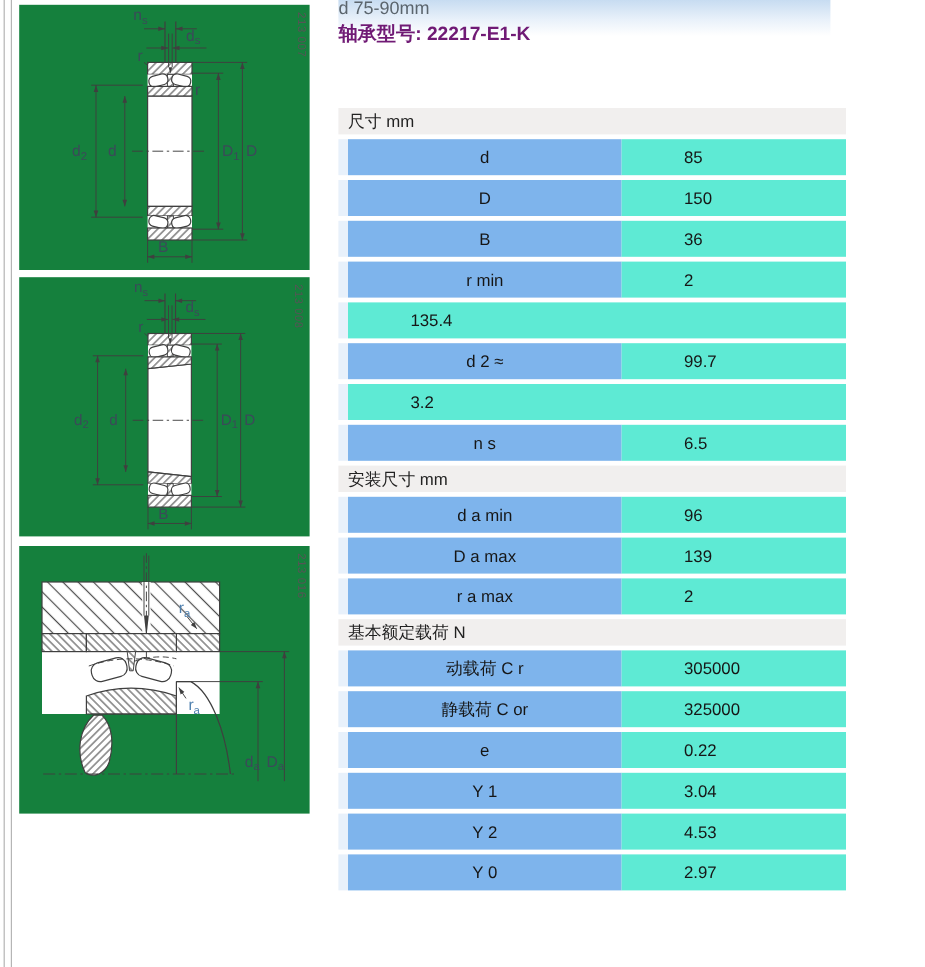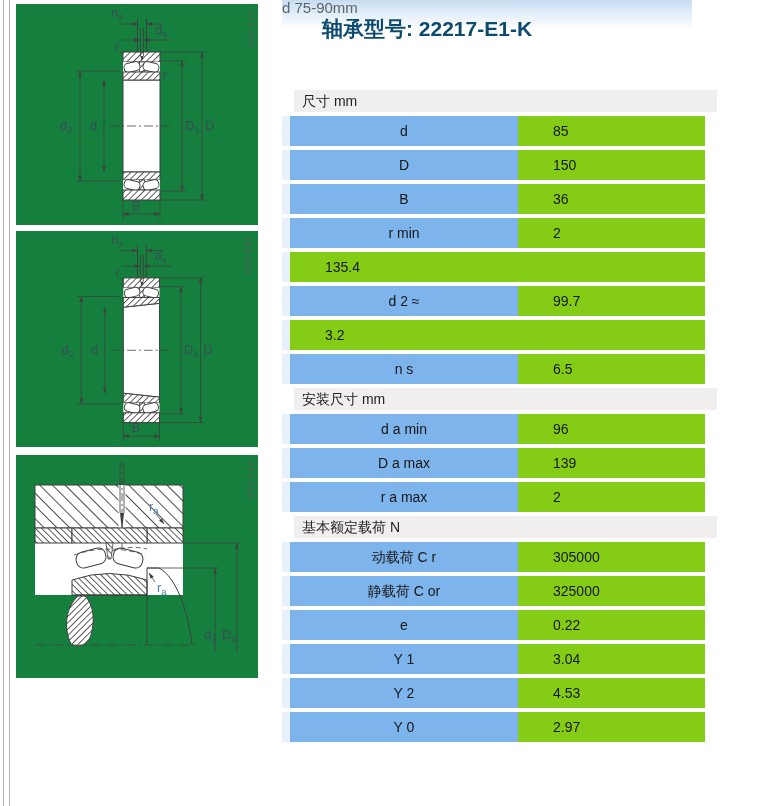--- a/index.html
+++ b/index.html
@@ -17,30 +17,30 @@
   .panel svg{display:block}
   .panel svg text{font-family:"Liberation Sans","DejaVu Sans",sans-serif;font-size:13px;fill:#3b4a59;}
   .panel svg text.figcode{font-size:9.5px;fill:#555;letter-spacing:0.5px;}
   .panel svg text.ra{fill:#4d7fae;}
 
   
   .content-col{position:absolute;left:282px;top:0;width:423px;}
   .title-band{position:absolute;left:0;top:0;width:410px;height:30px;
               background:linear-gradient(180deg,#c7dcf1 0%,#e9f1fa 55%,#ffffff 100%);}
   .range-title{position:relative;font-size:15px;line-height:16px;color:#5b656d;}
-  .model-title{position:relative;margin-top:4px;font-size:21px;line-height:17px;font-weight:bold;color:#0c4a6e;margin-left:40px;}
+  .model-title{position:relative;margin-top:4px;font-size:16px;line-height:17px;font-weight:bold;color:#701a75;}
 
   .spec-table{position:absolute;top:90px;left:0;width:423px;}
   .section-header{height:22px;line-height:22px;background:#f1efee;font-size:14px;color:#222;
-                  padding-left:8px;box-sizing:border-box;width:423px;margin:4px 12px;}
+                  padding-left:8px;box-sizing:border-box;width:423px;margin:4px 0;}
   .section-header.first{margin-top:0;}
   .row{display:flex;height:30px;margin-bottom:4px;}
   .row-spacer{width:8px;background:#e8f1fb;}
   .row-label{width:228px;background:#7eb4ec;text-align:center;line-height:30px;font-size:14px;color:#161616;}
-  .row-value{flex:1;background:#84cc16;line-height:30px;font-size:14px;padding-left:35px;color:#161616;}
+  .row-value{flex:1;background:#5eead4;line-height:30px;font-size:14px;padding-left:52px;color:#161616;}
 </style>
 </head>
 <body>
 
 <div class="page">
   <div class="vline vline-1"></div>
   <div class="vline vline-2"></div>
 
   <div class="drawings-col">
 

